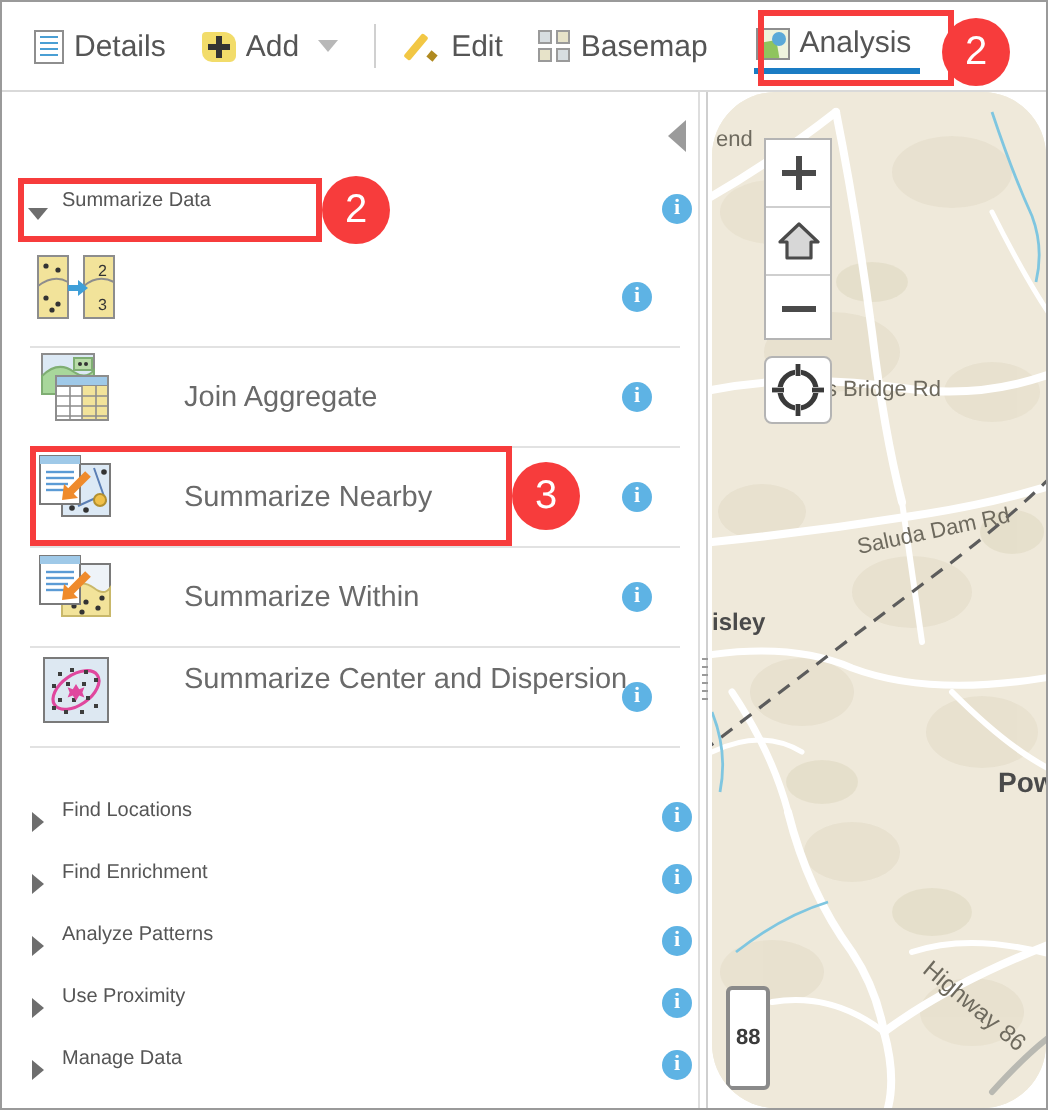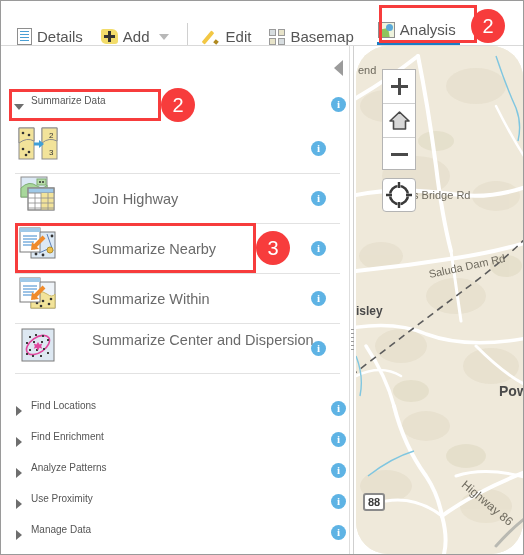--- a/index.html
+++ b/index.html
@@ -25,21 +25,21 @@
 
   
   .toolbar {
     position: absolute;
     left: 0; top: 0;
     width: 522px;
     height: 45px;
     background: #ffffff;
     border-bottom: 1px solid #d9d9d9;
     display: flex;
-    align-items: flex-end;
+    align-items: center;
     padding-left: 16px;
     box-sizing: border-box;
   }
   .tb-item {
     display: flex;
     align-items: center;
     gap: 5px;
     color: #5a5a5a;
     font-size: 15px;
     margin-right: 18px;
@@ -366,21 +366,21 @@
     pointer-events: none;
   }
   .map-label.dark { color: #4a4a4a; font-weight: bold; font-size: 12px; text-align: center; }
   .shield {
     position: absolute;
     border: 2px solid #8a8a8a;
     border-radius: 3px;
     background: #fff;
     font-size: 11px;
     color: #3b3b3b;
-    padding: 0 3px;
+    padding: 17px 3px;
     line-height: 14px;
     font-weight: bold;
   }
 </style>
 </head>
 <body>
 
 <div id="app">
 
   <div class="toolbar">
@@ -469,21 +469,21 @@
             <line x1="11" y1="24" x2="37" y2="24"></line>
               <line x1="11" y1="29" x2="37" y2="29"></line>
             <line x1="11" y1="34" x2="37" y2="34"></line>
             <line x1="18" y1="19" x2="18" y2="36"></line>
               <line x1="24" y1="19" x2="24" y2="36"></line>
             <line x1="31" y1="19" x2="31" y2="36"></line>
           </g>
           <rect x="11" y="14" width="26" height="22" fill="none" stroke="#8d8d8d"></rect>
         </svg>
       </span>
-      <span class="tool-label" style="top:16px;">Join Highway</span>
+      <span class="tool-label" style="top:16px;">Join Aggregate</span>
       <span class="info-icon" style="left:296px; top:17px;">i</span>
     </div>
 
     <div class="tool-row" style="top:178px;">
       <span class="tool-icon">
         <svg width="42" height="40" viewBox="0 0 42 40">
           <rect x="14" y="8" width="24" height="26" fill="#dce9f5" stroke="#7a7a7a"></rect>
           <path d="M30 10 L36 27" stroke="#5b7fb5" stroke-width="1"></path>
           <path d="M22 29 L33 24" stroke="#5b7fb5" stroke-width="1"></path>
           <circle cx="33" cy="26" r="3" fill="#f0c04a" stroke="#b3902f"></circle>

